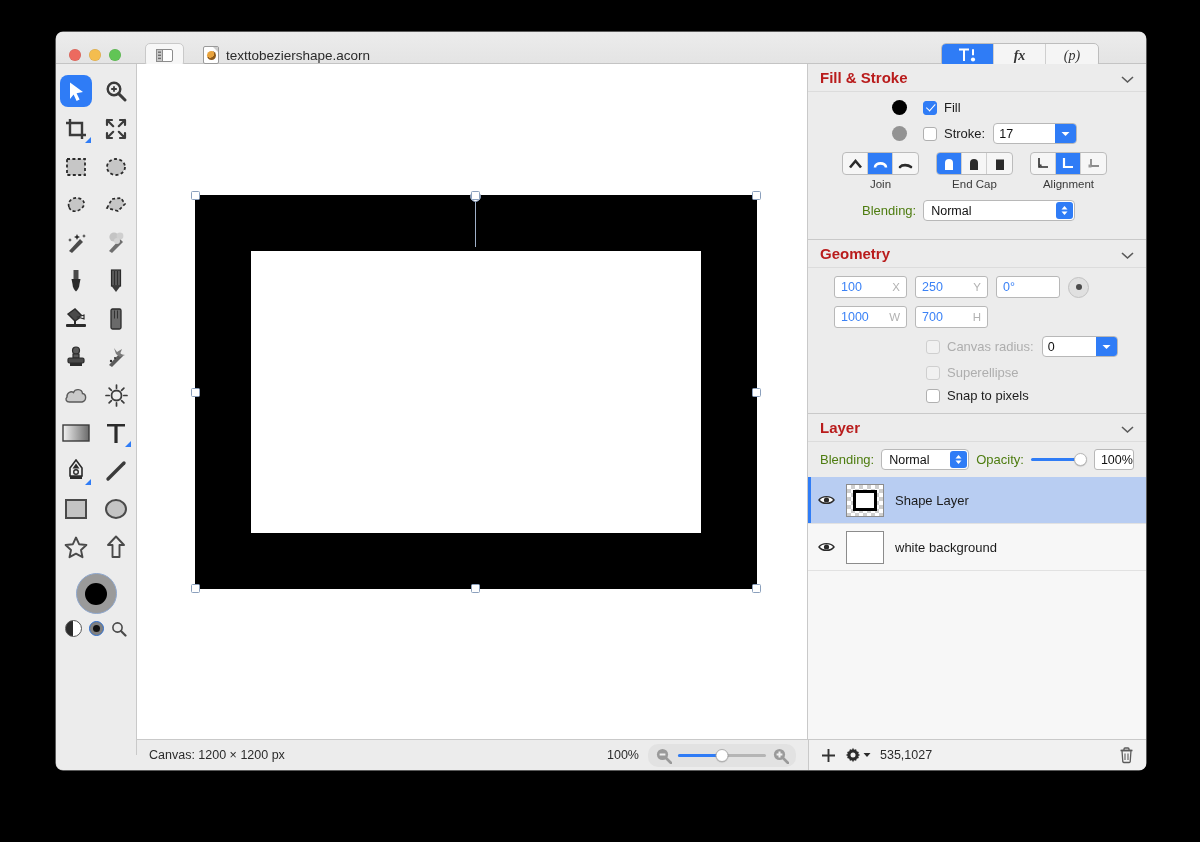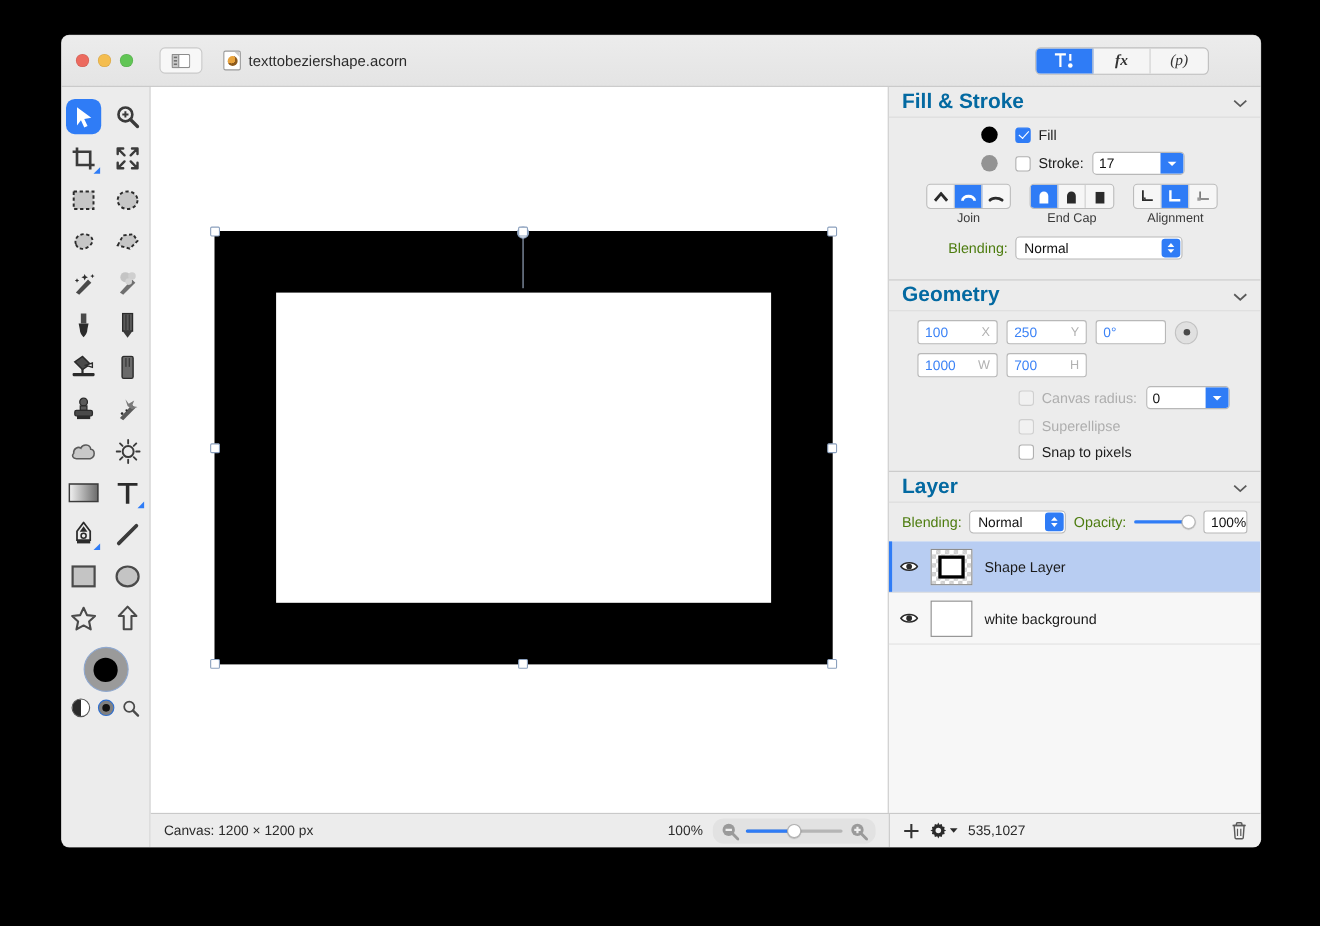--- a/index.html
+++ b/index.html
@@ -15,21 +15,21 @@
     width: 1090px; height: 738px;
     background: #ececec;
     border-radius: 7px;
     overflow: hidden;
     box-shadow: 0 0 0 0.5px #b4b4b4;
   }
 
   
   .titlebar {
     position: relative;
-    height: 47px;
+    height: 32px;
     background: linear-gradient(#ececec, #e4e4e4);
     border-bottom: 1px solid #c4c4c4;
   }
   .traffic { position: absolute; left: 13px; top: 17px; display: flex; gap: 8px; }
   .light { width: 12px; height: 12px; border-radius: 50%; }
   .light.red    { background: #ec6a5f; box-shadow: inset 0 0 0 .5px rgba(0,0,0,.12); }
   .light.yellow { background: #f4bd4f; box-shadow: inset 0 0 0 .5px rgba(0,0,0,.12); }
   .light.green  { background: #61c555; box-shadow: inset 0 0 0 .5px rgba(0,0,0,.12); }
 
   .sidebar-toggle {
@@ -193,21 +193,21 @@
   
   .inspector {
     width: 338px;
     background: #ececec;
     display: flex; flex-direction: column;
   }
   .section-head {
     height: 28px;
     display: flex; align-items: center;
     padding: 0 12px;
-    font-size: 19px; font-weight: bold; color: #0369a1;
+    font-size: 15px; font-weight: bold; color: #b91c1c;
     border-bottom: 1px solid #dcdcdc;
     position: relative;
   }
   .section-head .chev {
     position: absolute; right: 12px; top: 50%;
     transform: translateY(-50%);
     color: #555;
   }
   .panel { padding: 8px 12px 10px 12px; border-bottom: 1px solid #c9c9c9; }
 

